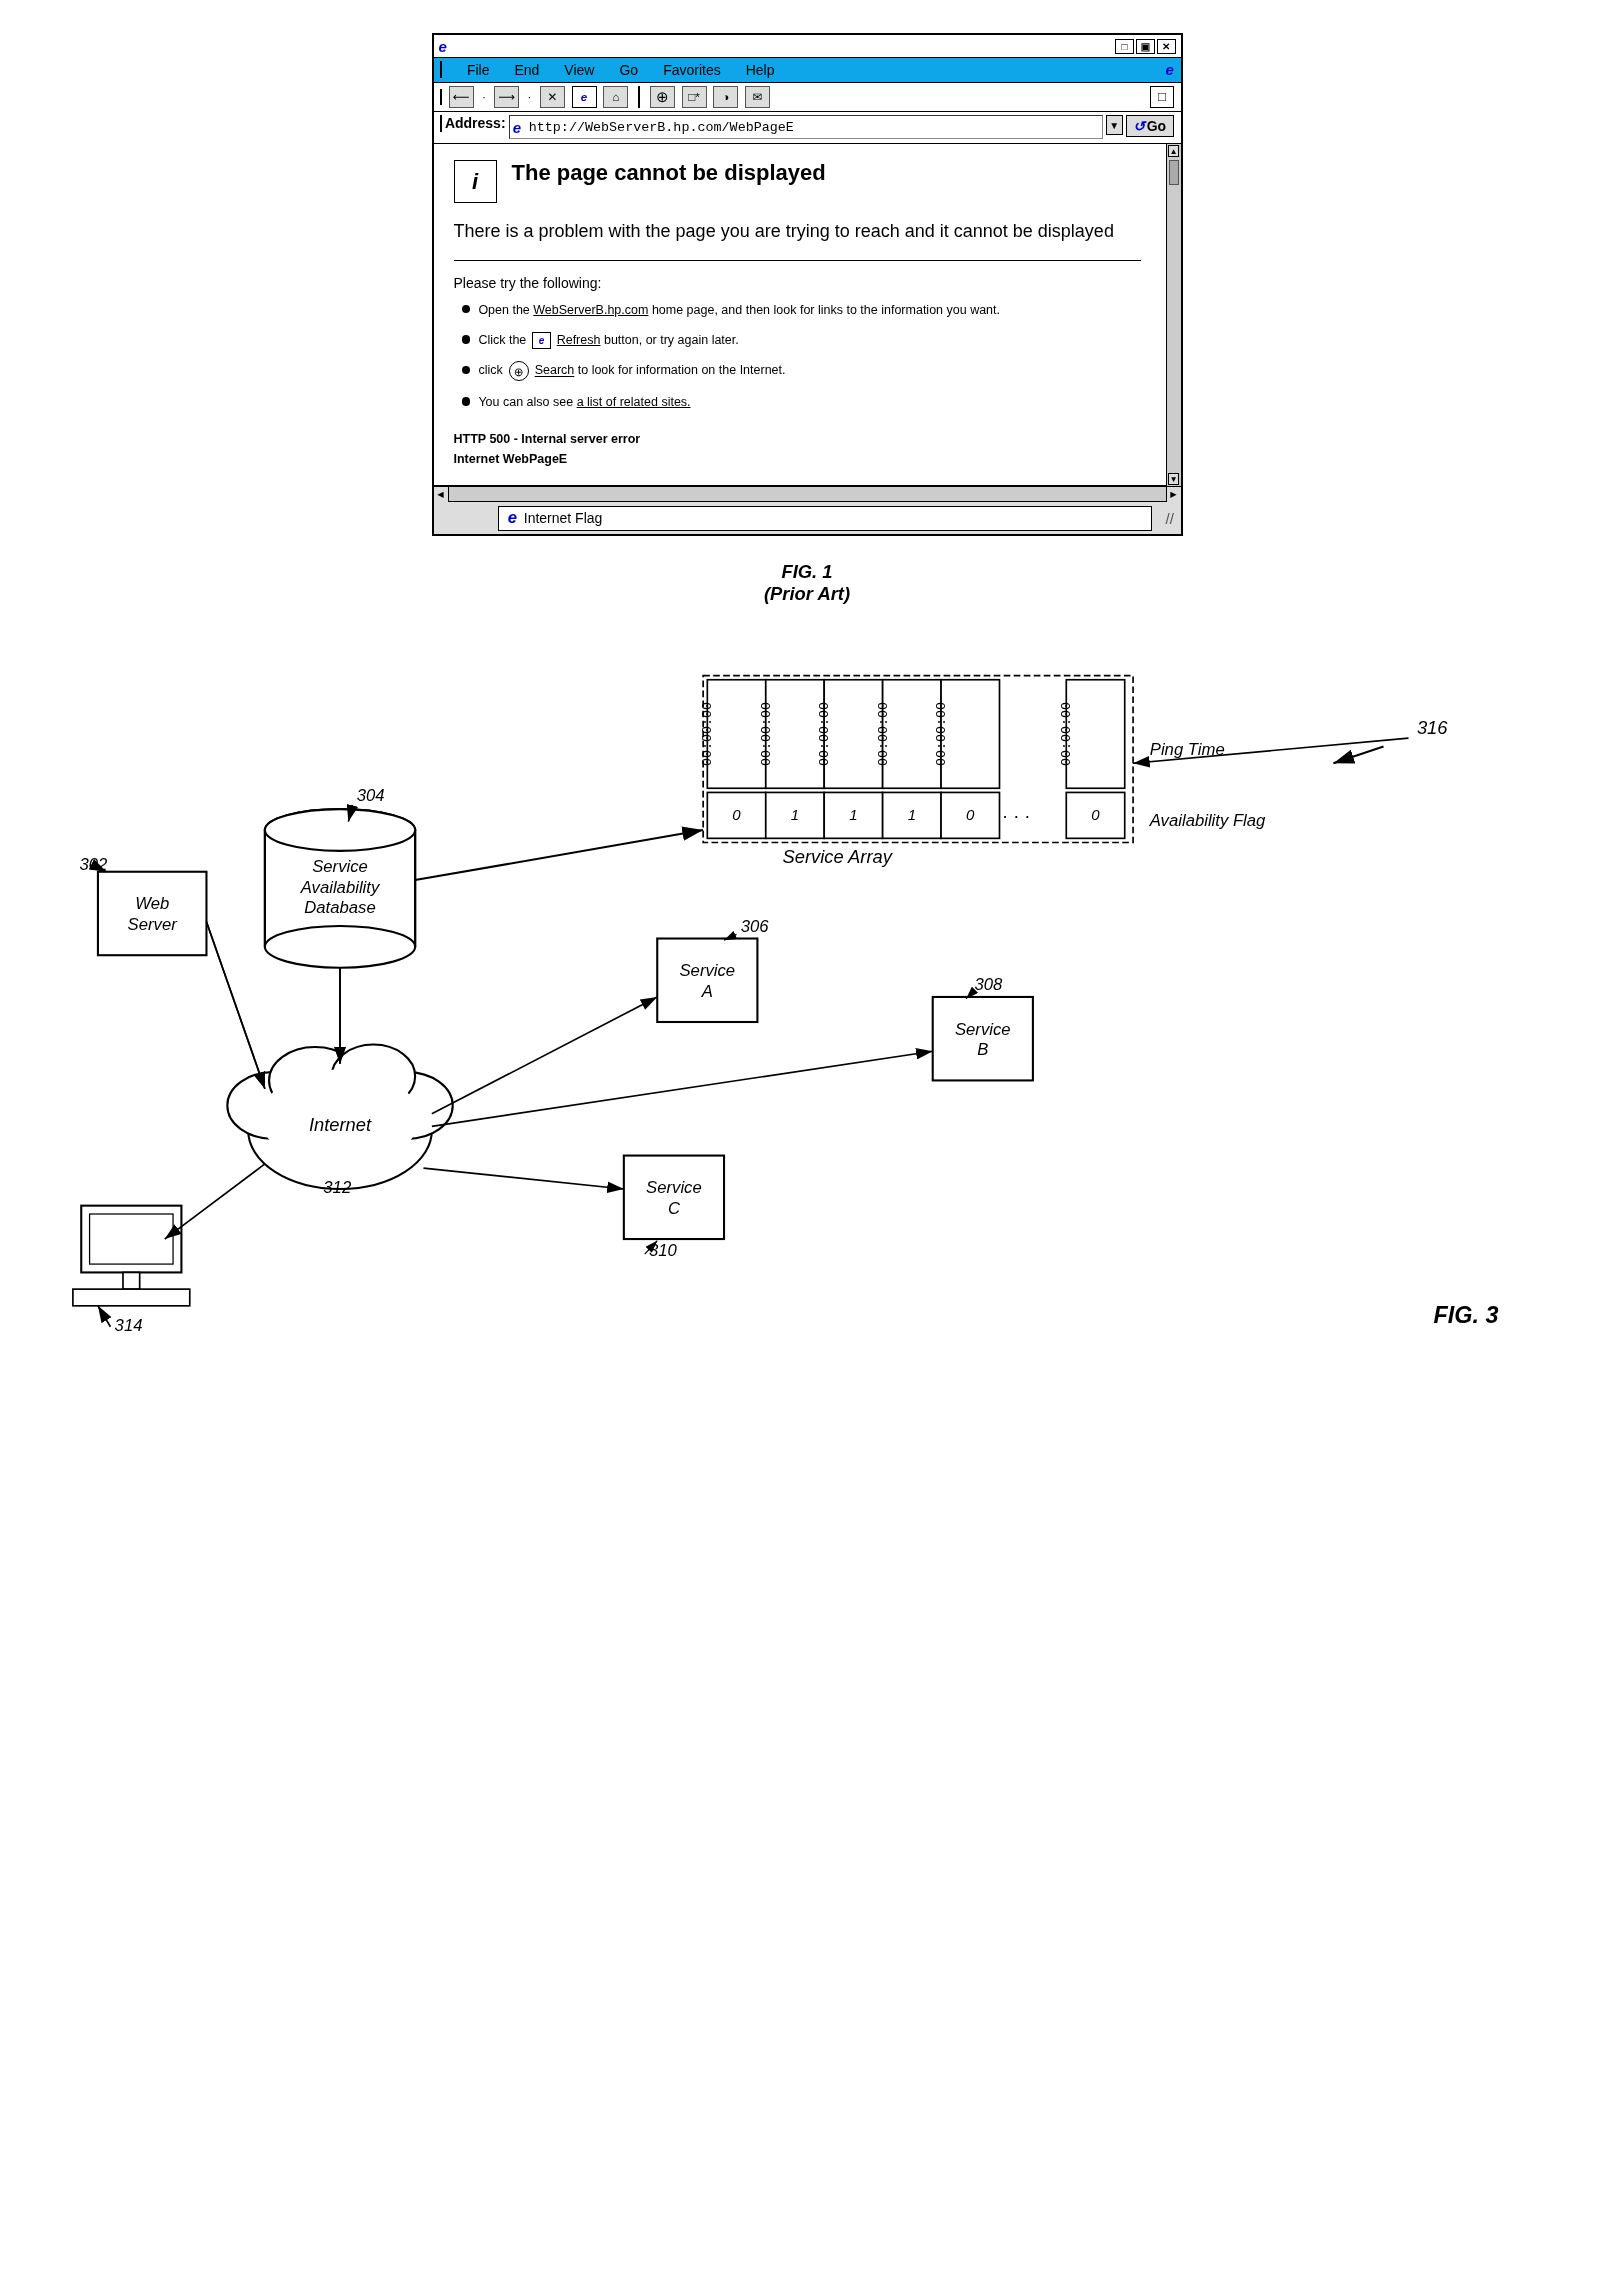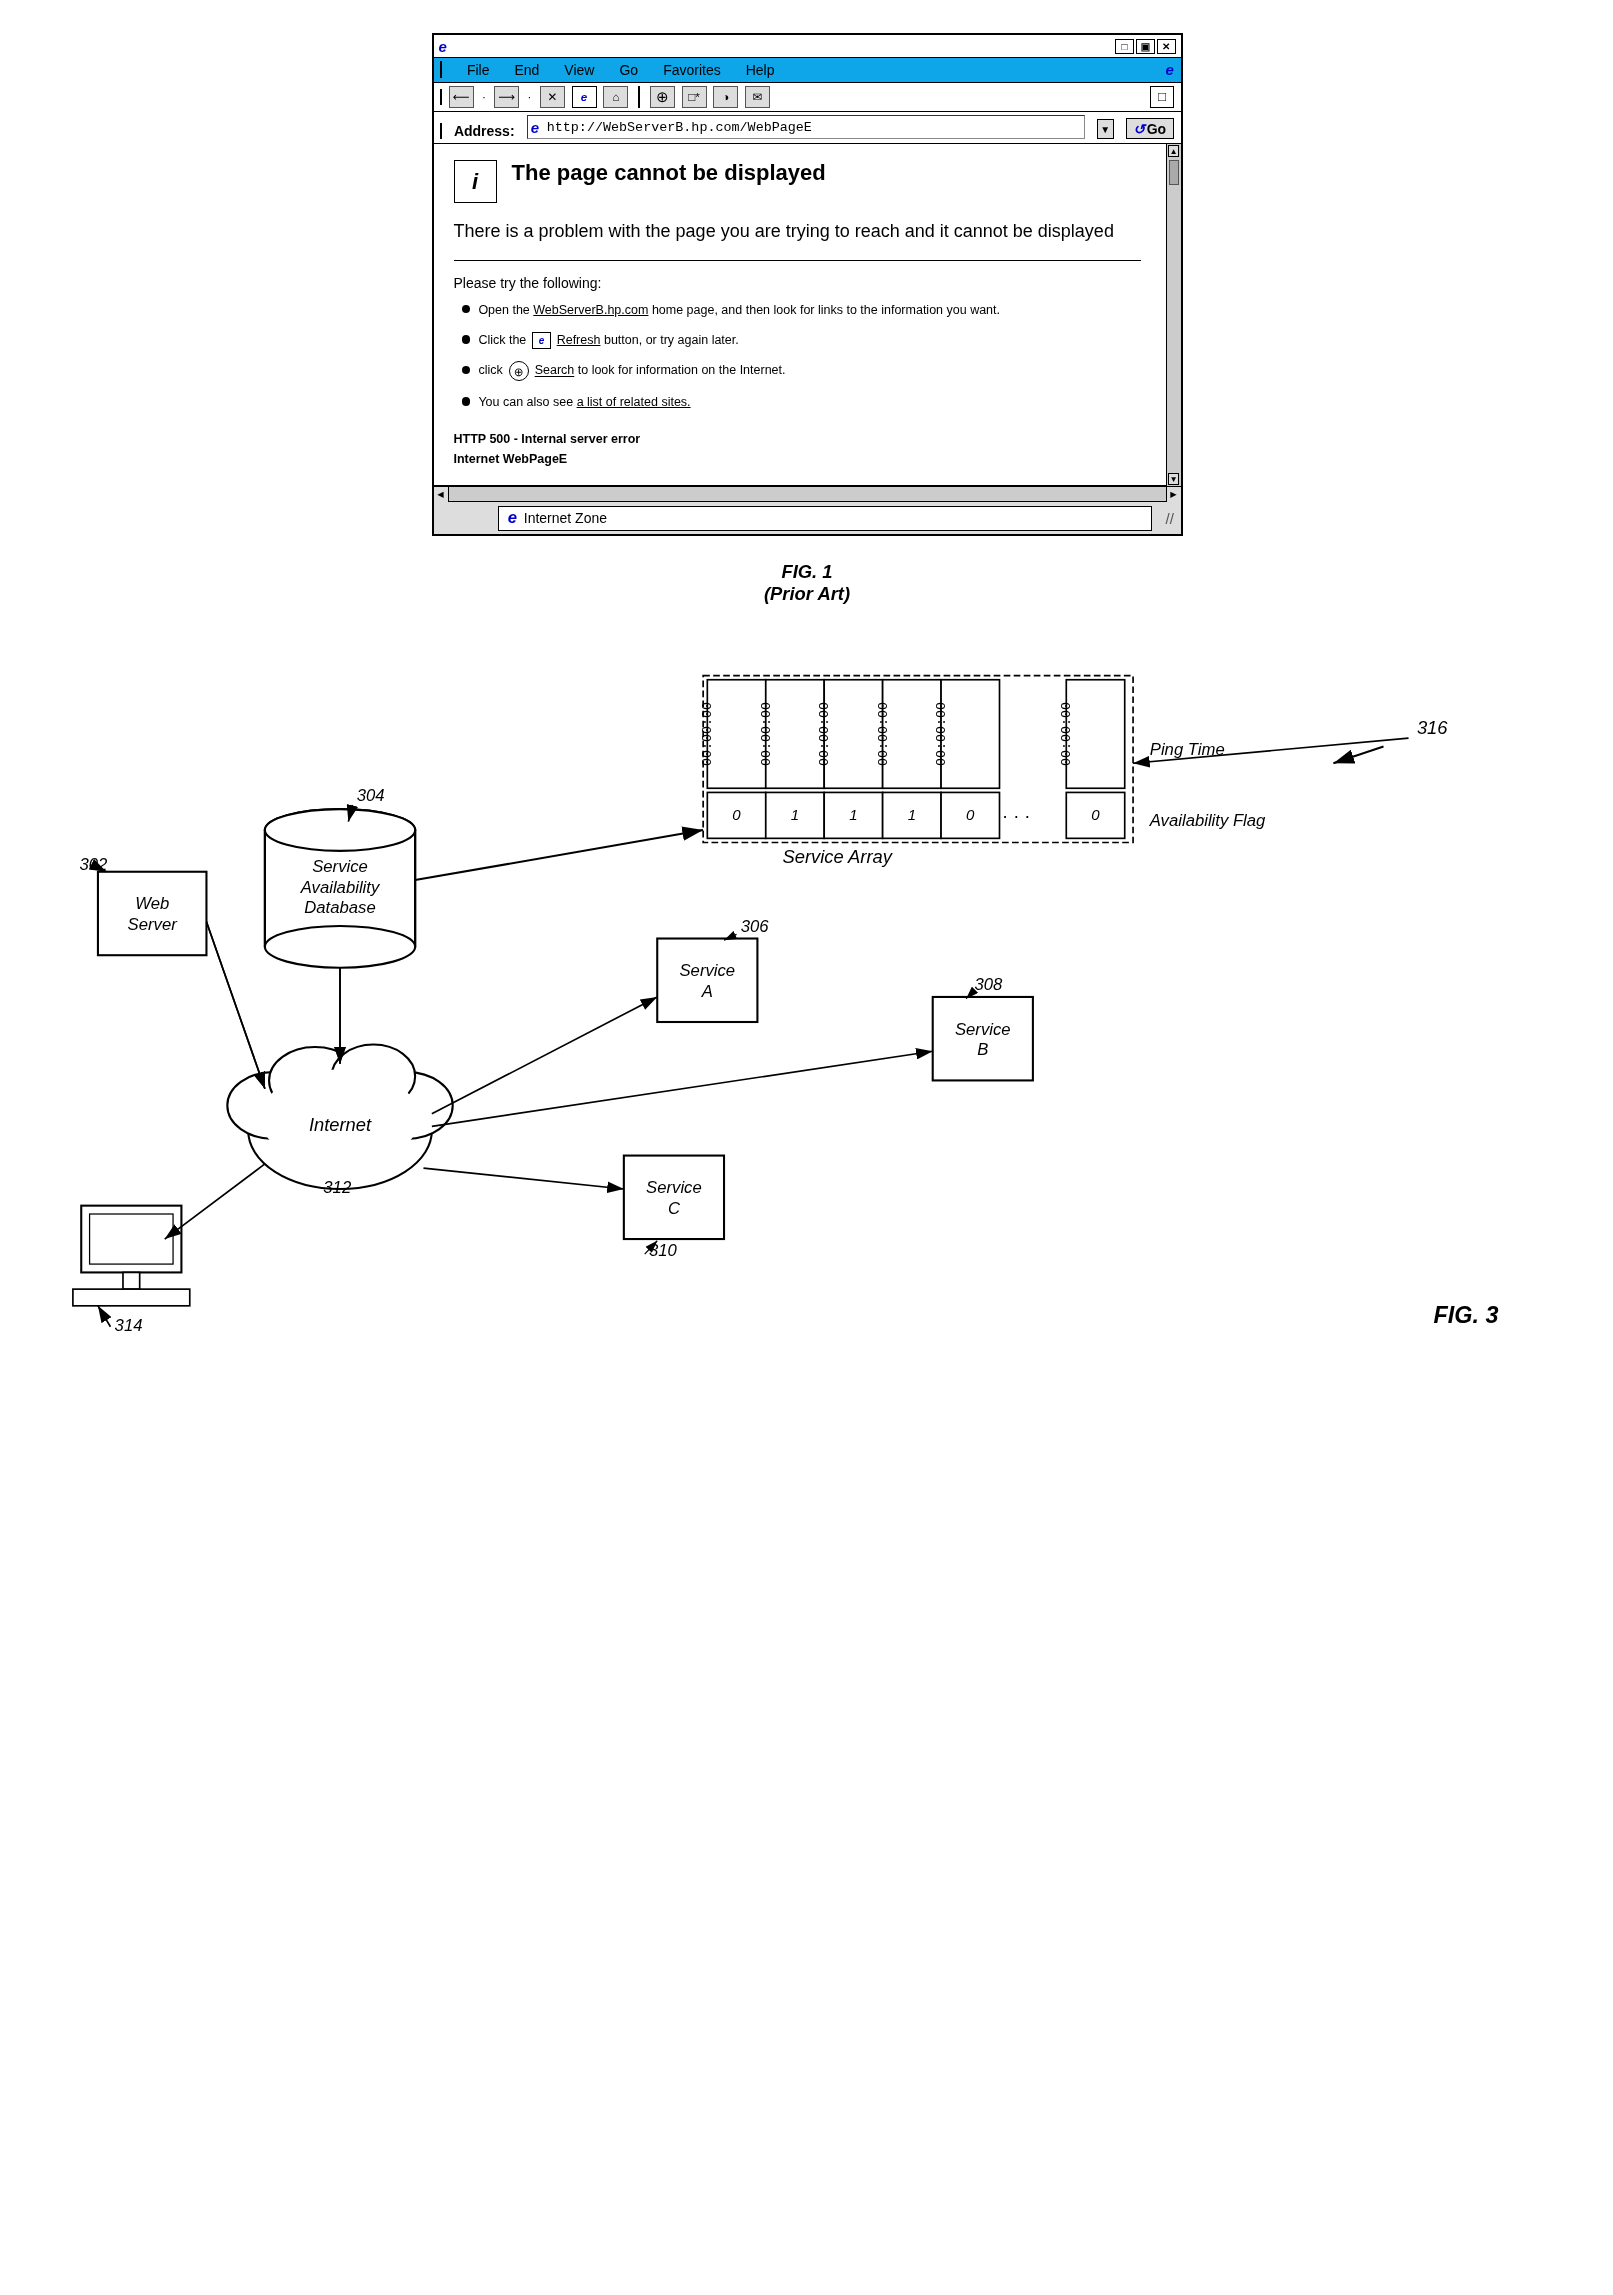--- a/index.html
+++ b/index.html
@@ -100,25 +100,25 @@
       cursor: pointer;
     }
     .toolbar-sep {
       width: 1.7px;
       height: 22px;
       background: #000;
       margin: 0 3.3px;
     }
     .browser-addressbar {
       display: flex;
-      align-items: flex-end;
+      align-items: flex-start;
       border-bottom: 1.7px solid #000;
       padding: 3.3px 6.7px;
       background: #fff;
-      gap: 12px;
+      gap: 3px;
     }
     .address-label {
       font-size: 14px;
       font-weight: bold;
       white-space: nowrap;
     }
     .address-icon {
       font-size: 15px;
       font-style: italic;
       font-weight: bold;
@@ -419,21 +419,21 @@
   <div class="browser-hscrollbar">
     <div class="hscroll-left-btn">◀</div>
     <div class="hscroll-track"></div>
     <div class="hscroll-right-btn">▶</div>
   </div>
 
   <div class="browser-statusbar">
     <div style="width:50px;"></div>
     <div style="border:1.7px solid #000;background:#fff;padding:1.7px 8.3px;display:flex;align-items:center;gap:6.7px;flex:1;">
       <span class="status-e-icon">e</span>
-      <span class="status-text">Internet Zone</span>
+      <span class="status-text">Internet Flag</span>
     </div>
     <div style="font-size:15px;color:#555;padding-left:5px;">//</div>
   </div>
 </div>
 
 <div class="fig-label">
   <div>FIG. 1</div>
   <div>(Prior Art)</div>
 </div>
 

